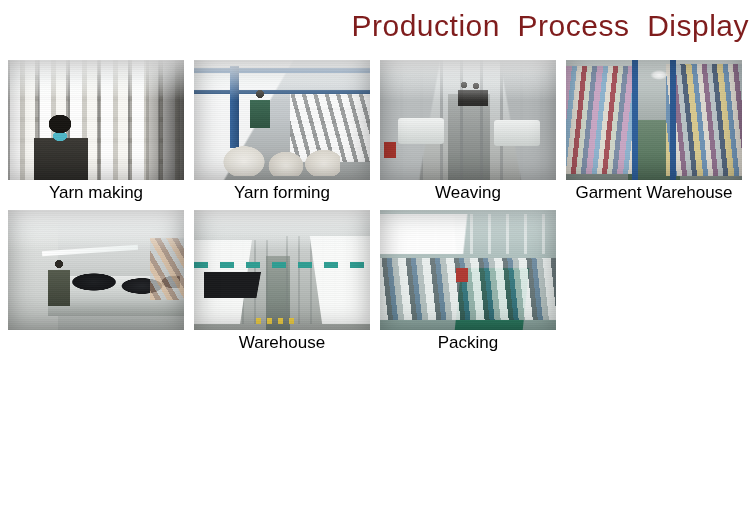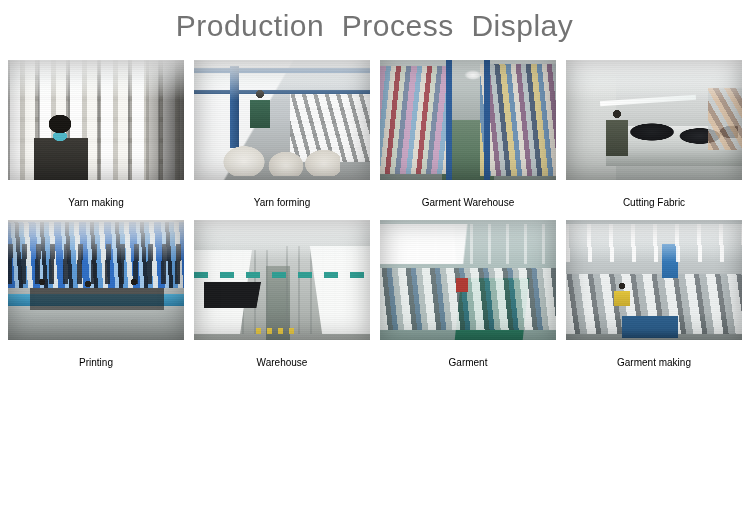--- a/index.html
+++ b/index.html
@@ -21,26 +21,26 @@
     width: 749px;
     height: 530px;
     background: #ffffff;
   }
 
   .page-title {
     position: absolute;
     left: 0;
     top: 8px;
     width: 749px;
-    text-align: center;
+    text-align: right;
     font-size: 30px;
     line-height: 36px;
     font-weight: 400;
     letter-spacing: 0.5px;
-    color: #737373;
+    color: #7f1d1d;
     white-space: pre;
   }
 
   .grid {
     position: absolute;
     left: 8px;
     top: 60px;
     width: 734px;
     display: grid;
     grid-template-columns: repeat(4, 176px);
@@ -57,23 +57,23 @@
     position: relative;
     width: 176px;
     height: 120px;
     overflow: hidden;
     background: #7e8a8d;
   }
 
   .caption {
     width: 176px;
     text-align: center;
-    font-size: 10px;
+    font-size: 17px;
     line-height: 22px;
-    padding-top: 12px;
+    padding-top: 2px;
     color: #000000;
     white-space: nowrap;
     overflow: hidden;
   }
 
   
   .lay {
     position: absolute;
     left: 0; top: 0; right: 0; bottom: 0;
   }
@@ -590,20 +590,34 @@
         <div class="lay bluepost"></div>
         <div class="lay worker2"></div>
         <div class="lay sacks"></div>
         <div class="lay ceiling"></div>
         <div class="lay grain"></div>
         <div class="lay vign"></div>
       </div>
       <div class="caption">Yarn forming</div>
     </div>
 
+    <div class="cell">
+      <div class="photo p-weaving">
+        <div class="lay aisle"></div>
+        <div class="lay looms"></div>
+        <div class="lay clothroll"></div>
+        <div class="lay clothroll2"></div>
+        <div class="lay people"></div>
+        <div class="lay redbox"></div>
+        <div class="lay ceiling"></div>
+        <div class="lay grain"></div>
+        <div class="lay vign"></div>
+      </div>
+      <div class="caption">Weaving</div>
+    </div>
 
     <div class="cell">
       <div class="photo p-fabricwh">
         <div class="lay floor"></div>
         <div class="lay rolls-l"></div>
         <div class="lay rolls-r"></div>
         <div class="lay rackposts"></div>
         <div class="lay lamp"></div>
         <div class="lay grain"></div>
         <div class="lay vign"></div>
@@ -617,36 +631,22 @@
         <div class="lay wallpanel"></div>
         <div class="lay table"></div>
         <div class="lay stacks"></div>
         <div class="lay clutter"></div>
         <div class="lay worker3"></div>
         <div class="lay tube"></div>
         <div class="lay ceiling"></div>
         <div class="lay grain"></div>
         <div class="lay vign"></div>
       </div>
-      <div class="caption">Cutting Fabric</div>
     </div>
 
-    <div class="cell">
-      <div class="photo p-printing">
-        <div class="lay floor2"></div>
-        <div class="lay frames"></div>
-        <div class="lay hangers"></div>
-        <div class="lay rail"></div>
-        <div class="lay workers"></div>
-        <div class="lay ceiling"></div>
-        <div class="lay grain"></div>
-        <div class="lay vign"></div>
-      </div>
-      <div class="caption">Printing</div>
-    </div>
 
     <div class="cell">
       <div class="photo p-embroidery">
         <div class="lay aisle2"></div>
         <div class="lay mach-l"></div>
         <div class="lay mach-r"></div>
         <div class="lay tealbar"></div>
         <div class="lay blackcloth"></div>
         <div class="lay yellowline"></div>
         <div class="lay ceiling"></div>
@@ -658,33 +658,20 @@
 
     <div class="cell">
       <div class="photo p-workshop">
         <div class="lay greenaisle"></div>
         <div class="lay rows"></div>
         <div class="lay redshirt"></div>
         <div class="lay lights"></div>
         <div class="lay grain"></div>
         <div class="lay vign"></div>
       </div>
-      <div class="caption">Garment</div>
+      <div class="caption">Packing</div>
     </div>
 
-    <div class="cell">
-      <div class="photo p-garment">
-        <div class="lay floor3"></div>
-        <div class="lay benches"></div>
-        <div class="lay banner"></div>
-        <div class="lay yellowworker"></div>
-        <div class="lay bins"></div>
-        <div class="lay lights2"></div>
-        <div class="lay grain"></div>
-        <div class="lay vign"></div>
-      </div>
-      <div class="caption">Garment making</div>
-    </div>
 
 
 
   </div>
 </div>
 
 </body></html>

